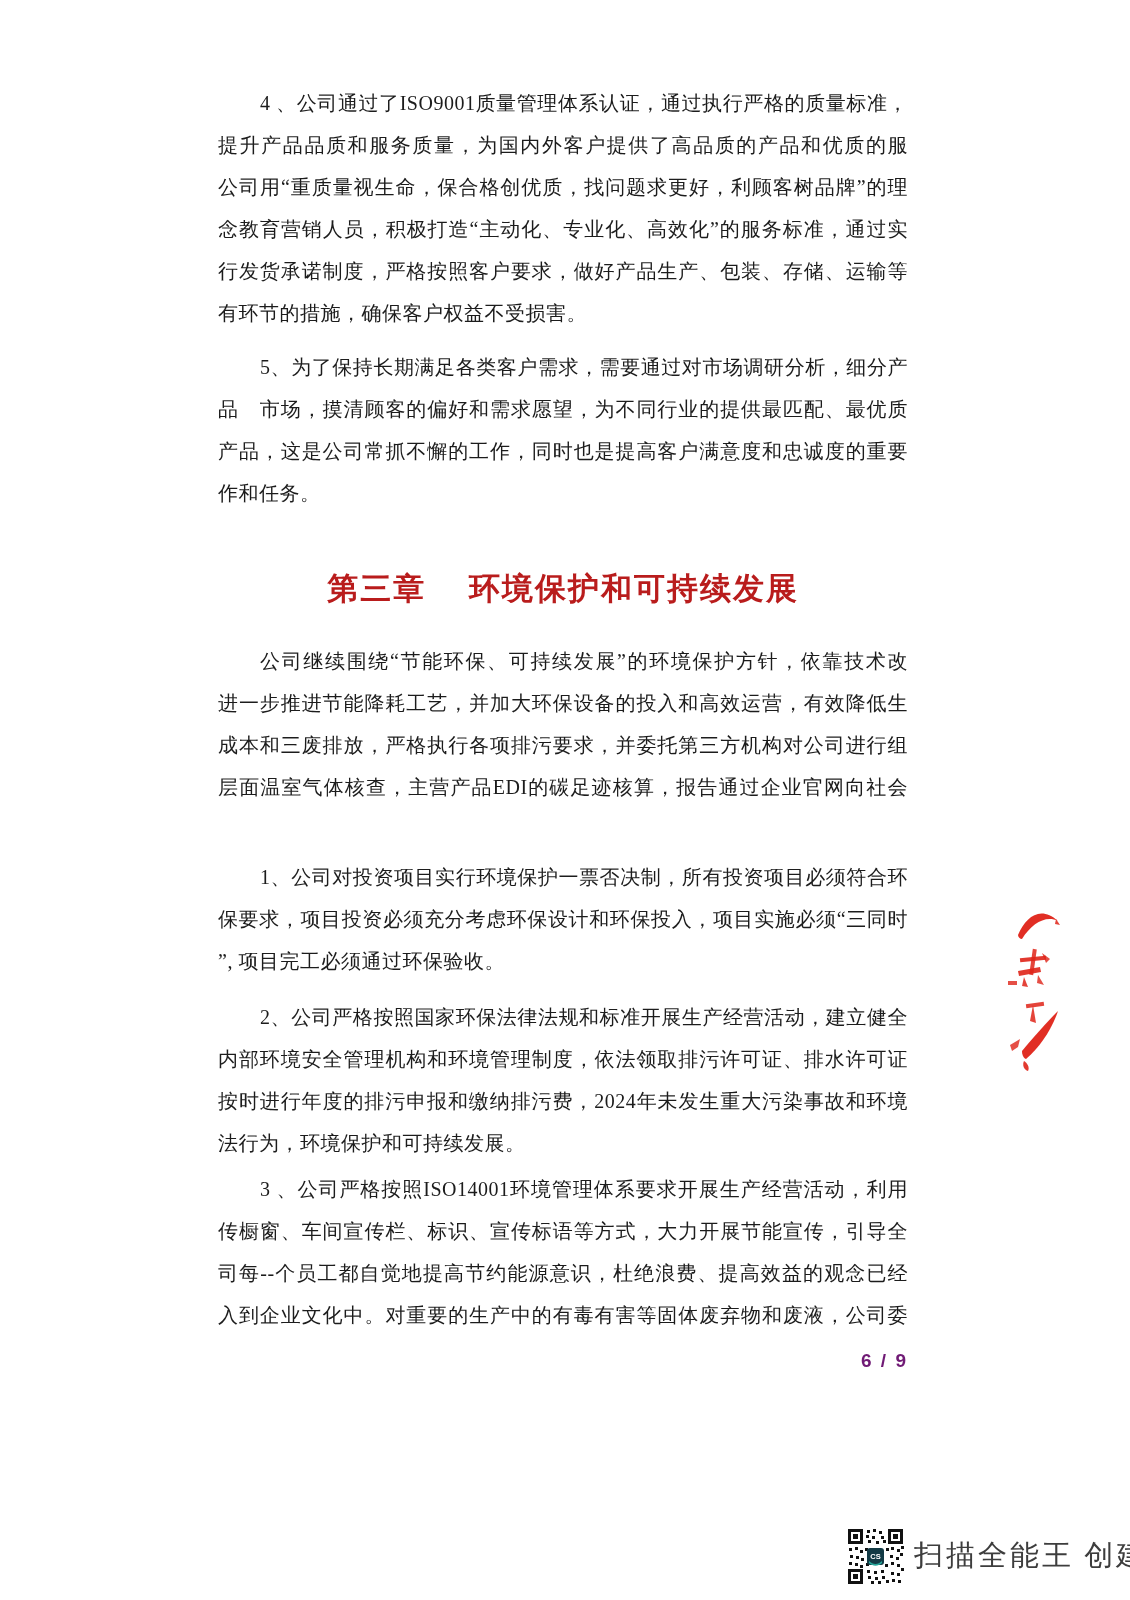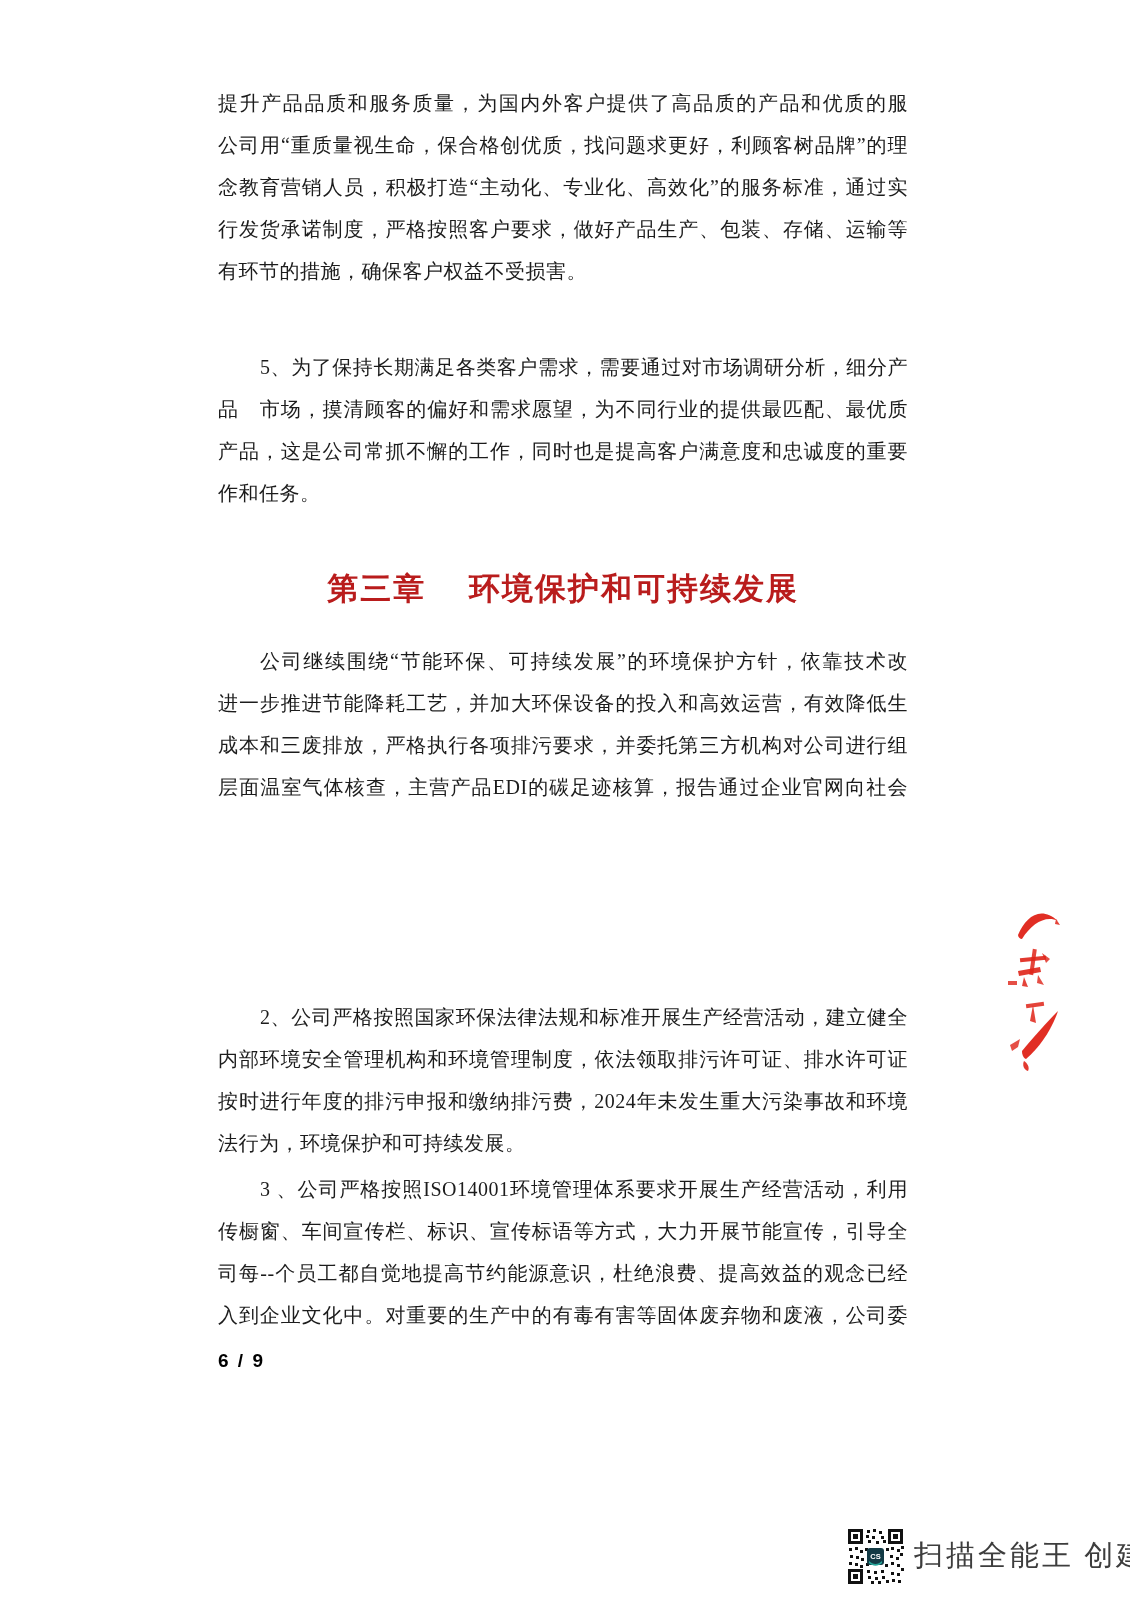--- a/index.html
+++ b/index.html
@@ -42,26 +42,26 @@
     font-weight: bold;
     text-align: center;
     letter-spacing: 2px;
     color: #b91c1c;
   }
   .page-number {
     position: absolute;
     left: 218px;
     width: 690px;
     top: 1350px;
-    text-align: left;
+    text-align: right;
     font-family: "Liberation Sans", sans-serif;
     font-size: 19px;
     font-weight: bold;
     letter-spacing: 2px;
-    color: #000000;
+    color: #701a75;
   }
   .seal {
     position: absolute;
     left: 1000px;
     top: 893px;
     width: 70px;
     height: 185px;
   }
   .footer-watermark {
     position: absolute;
@@ -84,20 +84,21 @@
     letter-spacing: 3px;
     white-space: nowrap;
   }
 </style>
 </head>
 <body>
 
 <div class="page">
 
   <div class="para" style="top:82px">
+    <div class="line indent">4 、公司通过了ISO9001质量管理体系认证，通过执行严格的质量标准，</div>
     <div class="line">提升产品品质和服务质量，为国内外客户提供了高品质的产品和优质的服务。</div>
     <div class="line">公司用“重质量视生命，保合格创优质，找问题求更好，利顾客树品牌”的理</div>
     <div class="line">念教育营销人员，积极打造“主动化、专业化、高效化”的服务标准，通过实</div>
     <div class="line">行发货承诺制度，严格按照客户要求，做好产品生产、包装、存储、运输等所</div>
     <div class="line short">有环节的措施，确保客户权益不受损害。</div>
   </div>
 
   <div class="para" style="top:346px">
     <div class="line indent">5、为了保持长期满足各类客户需求，需要通过对市场调研分析，细分产</div>
     <div class="line">品　市场，摸清顾客的偏好和需求愿望，为不同行业的提供最匹配、最优质的</div>
@@ -107,20 +108,25 @@
 
   <div class="chapter-heading">第三章　 环境保护和可持续发展</div>
 
   <div class="para" style="top:640px">
     <div class="line indent">公司继续围绕“节能环保、可持续发展”的环境保护方针，依靠技术改造，</div>
     <div class="line">进一步推进节能降耗工艺，并加大环保设备的投入和高效运营，有效降低生产</div>
     <div class="line">成本和三废排放，严格执行各项排污要求，并委托第三方机构对公司进行组织</div>
     <div class="line">层面温室气体核查，主营产品EDI的碳足迹核算，报告通过企业官网向社会公</div>
   </div>
 
+  <div class="para" style="top:856px">
+    <div class="line indent">1、公司对投资项目实行环境保护一票否决制，所有投资项目必须符合环</div>
+    <div class="line">保要求，项目投资必须充分考虑环保设计和环保投入，项目实施必须“三同时</div>
+    <div class="line short">”, 项目完工必须通过环保验收。</div>
+  </div>
 
   <div class="para" style="top:996px">
     <div class="line indent">2、公司严格按照国家环保法律法规和标准开展生产经营活动，建立健全</div>
     <div class="line">内部环境安全管理机构和环境管理制度，依法领取排污许可证、排水许可证并</div>
     <div class="line">按时进行年度的排污申报和缴纳排污费，2024年未发生重大污染事故和环境违</div>
     <div class="line short">法行为，环境保护和可持续发展。</div>
   </div>
 
   <div class="para" style="top:1168px">
     <div class="line indent">3 、公司严格按照ISO14001环境管理体系要求开展生产经营活动，利用宣</div>

